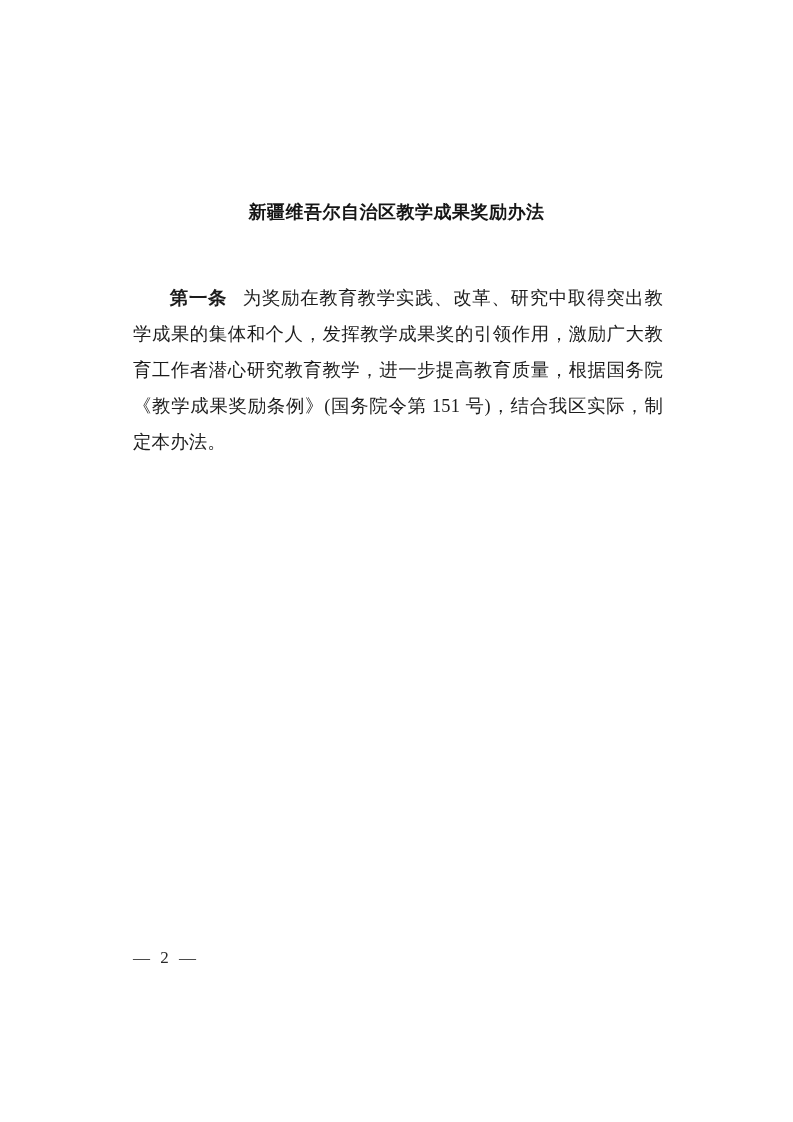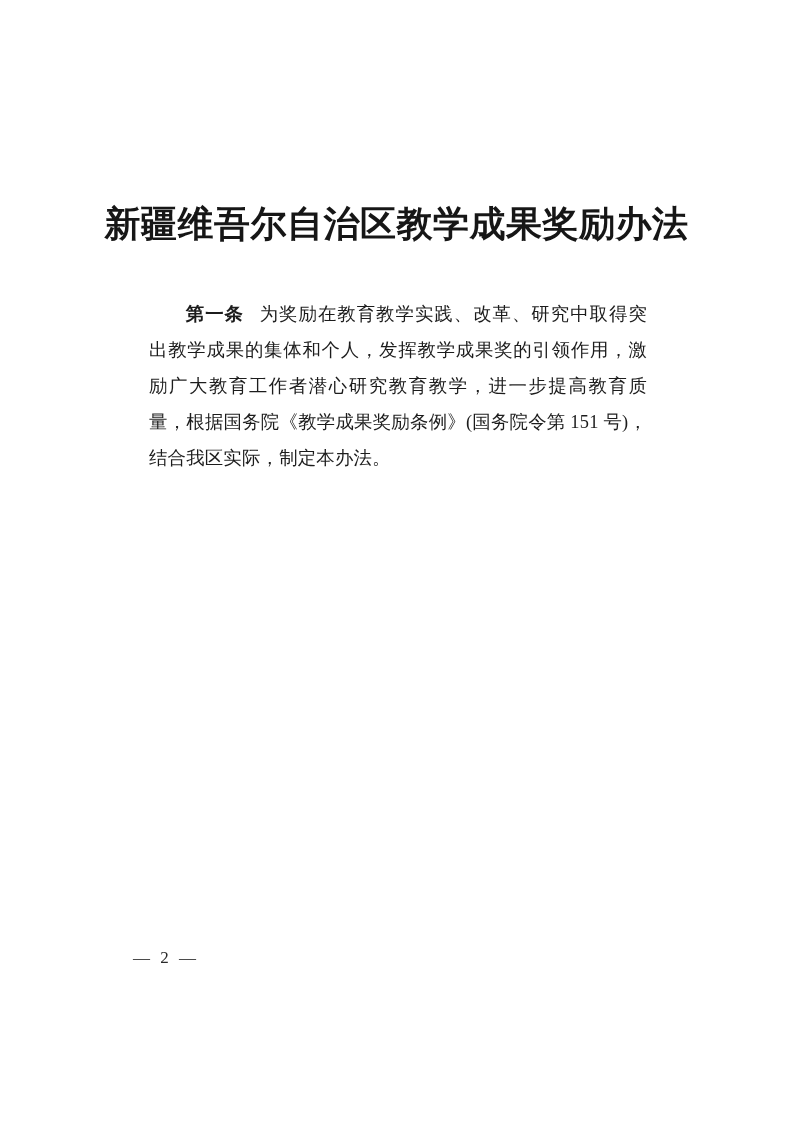--- a/index.html
+++ b/index.html
@@ -16,38 +16,38 @@
     font-family: "Liberation Serif", "DejaVu Serif", serif;
     color: #1c1c1c;
   }
   .doc-title {
     position: absolute;
     top: 200px;
     left: 0;
     width: 100%;
     margin: 0;
     text-align: center;
-    font-size: 36px;
+    font-size: 18px;
     font-weight: 700;
     letter-spacing: 0.5px;
     color: #161616;
   }
   .doc-body {
     position: absolute;
     top: 280px;
     left: 133px;
     width: 530px;
     font-size: 18.4px;
     line-height: 36px;
     text-align: justify;
     text-justify: inter-character;
     letter-spacing: 0.2px;
   }
   .article {
-    margin: 16px;
+    margin: 0;
     padding: 0;
     text-indent: 2em;
   }
   .article-label {
     font-weight: 700;
     margin-right: 0.85em;
     font-family: "Liberation Sans", "DejaVu Sans", sans-serif;
   }
   .page-footer {
     position: absolute;

